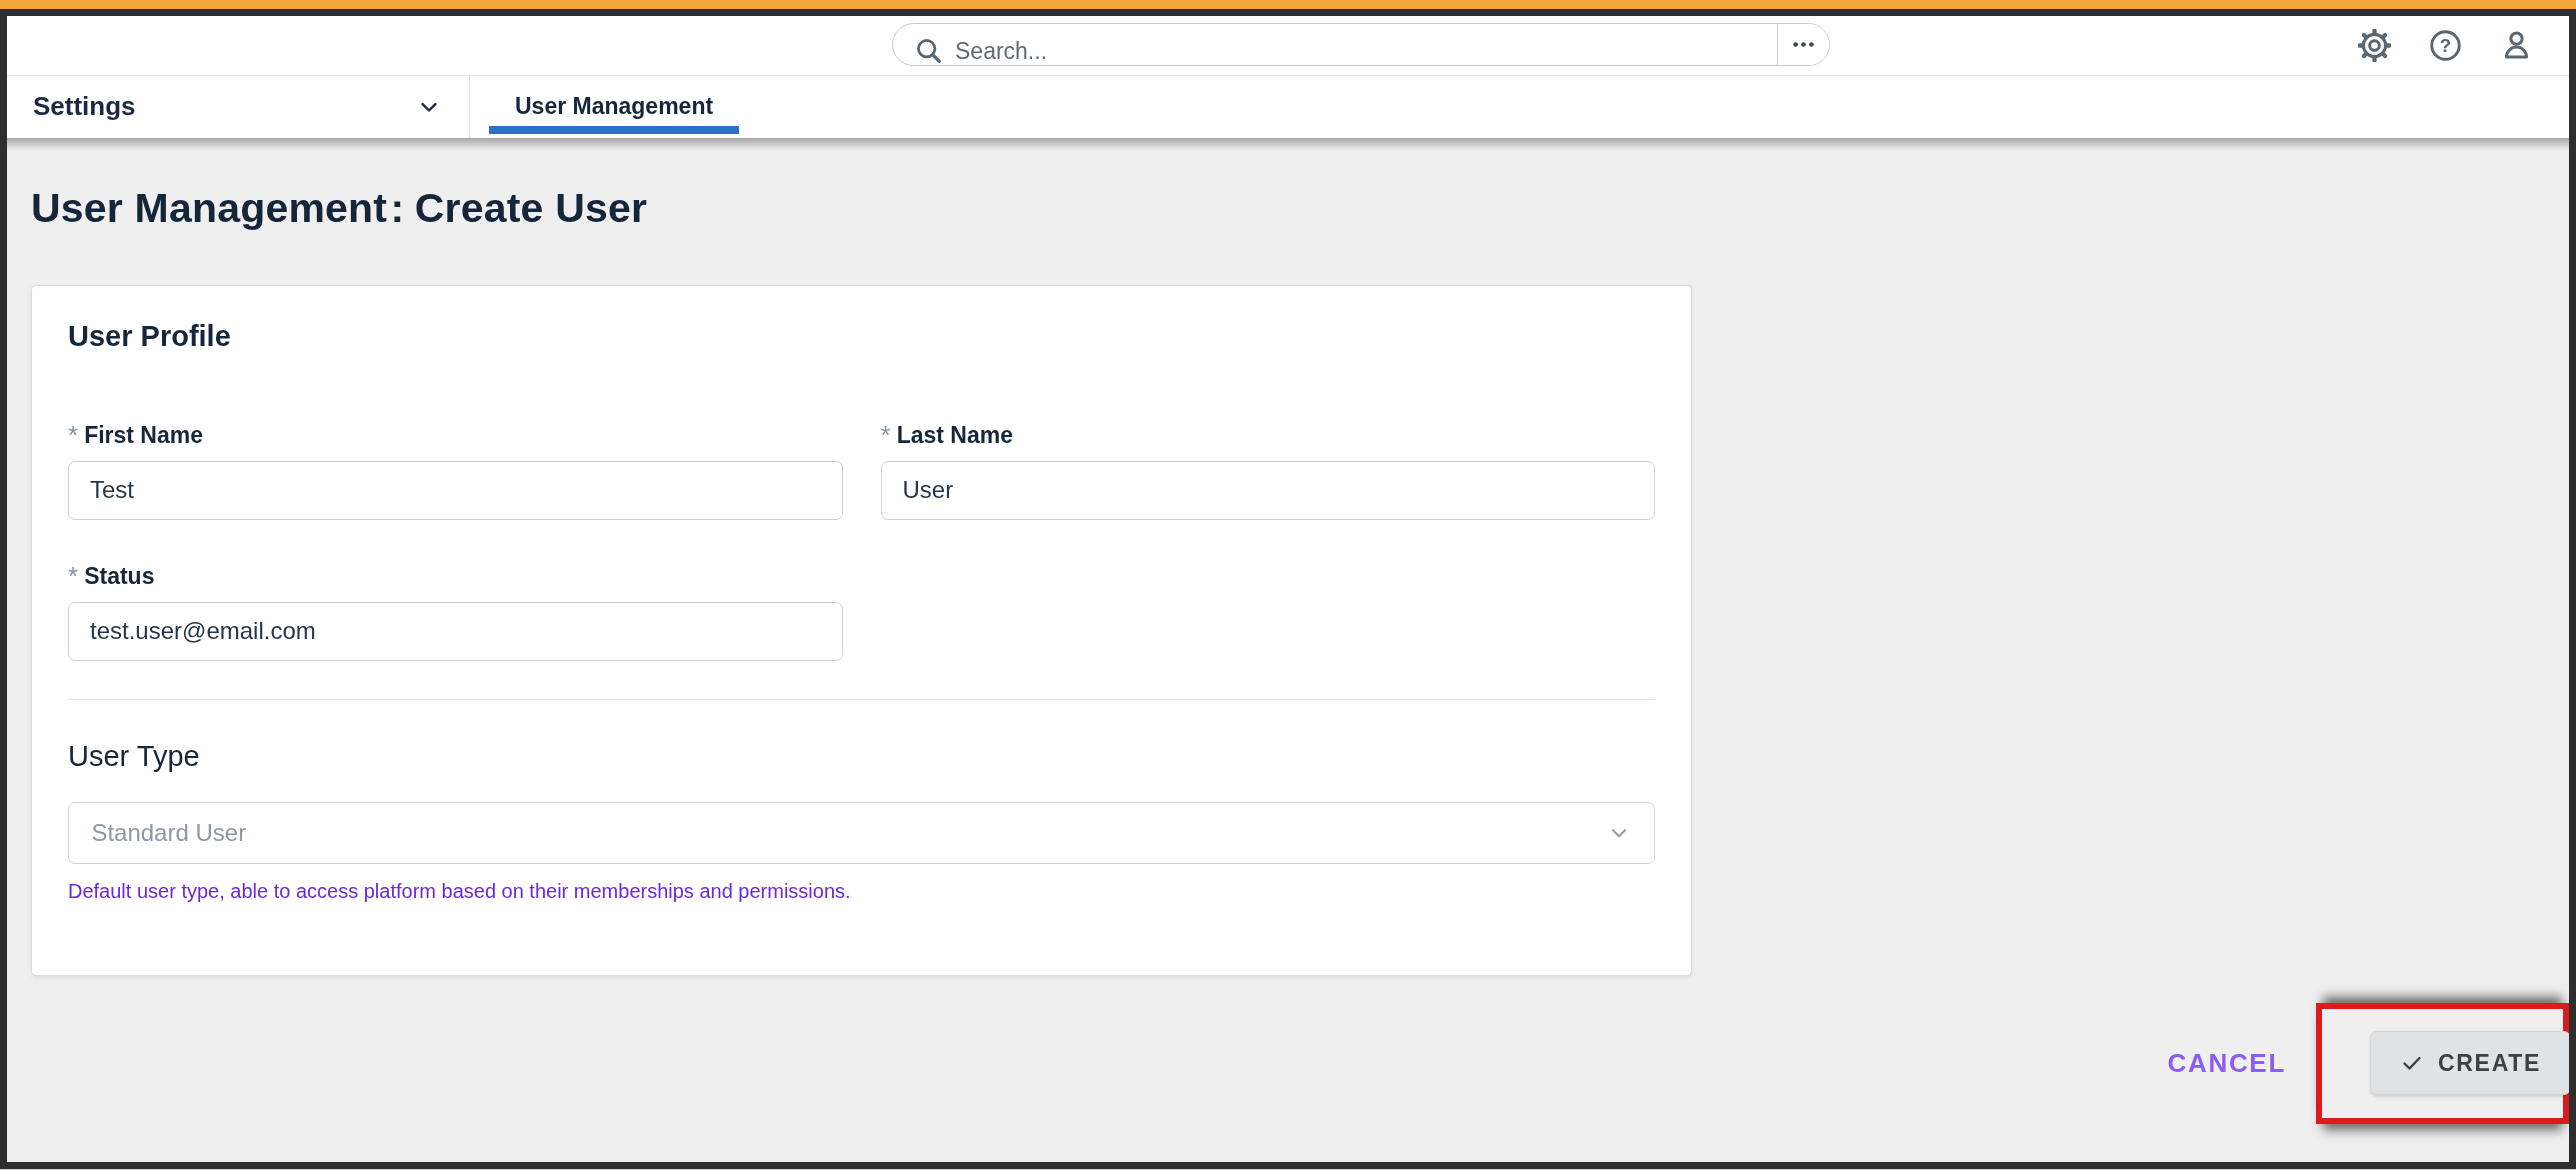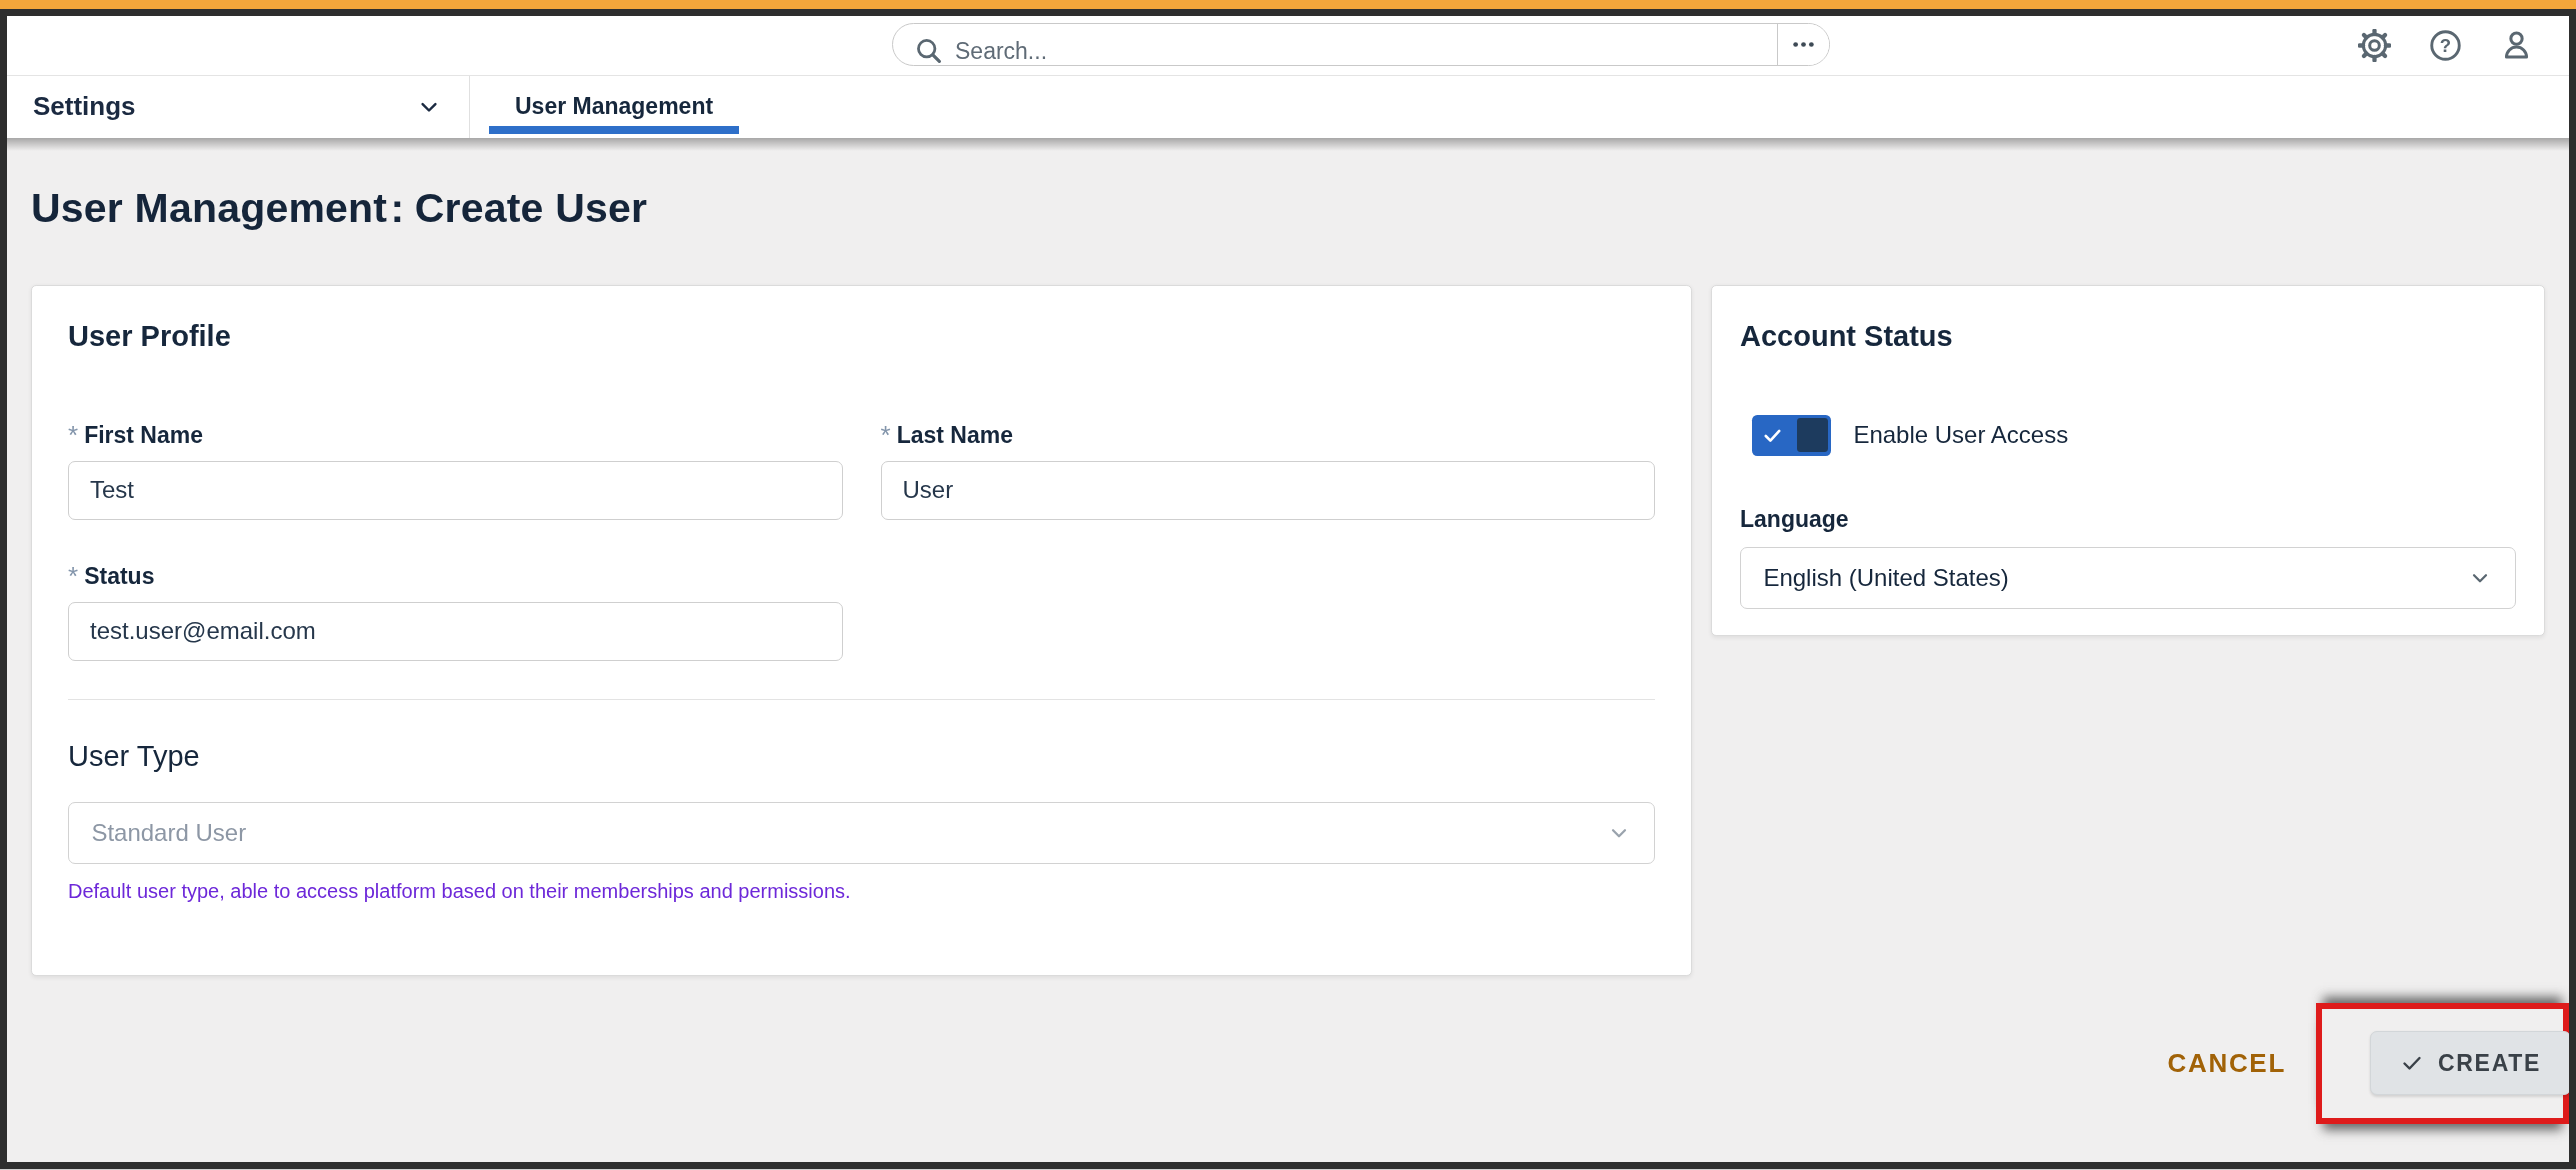--- a/index.html
+++ b/index.html
@@ -92,21 +92,21 @@
     width:79px; height:41px; background:#2867C4; border-radius:5.2px;
     position:relative; cursor:pointer; flex:none;
   }
   .toggle .tick { position:absolute; left:8.6px; top:9.5px; }
   .toggle .knob { position:absolute; right:3.4px; top:3.4px; width:31px; height:34px; background:#1D3B5E; border-radius:3.4px; }
   .toggle-label { margin-left:22.4px; font-size:24px; color:#16273C; }
   .lang-label { margin-top:50px; margin-bottom:14px; font-size:23px; font-weight:700; color:#16273C; }
 
   
   .footer { position:absolute; top:987px; right:0; display:flex; align-items:center; z-index:5; }
-  .cancel-btn { font-size:26px; font-weight:600; letter-spacing:1.7px; color:#a16207; margin-right:30px; cursor:pointer; }
+  .cancel-btn { font-size:26px; font-weight:600; letter-spacing:1.7px; color:#8b5cf6; margin-right:30px; cursor:pointer; }
   .red-box {
     width:253px; height:121px; border:6px solid #DE1B1B;
     display:flex; align-items:center; justify-content:flex-start;
     box-shadow:0 -13px 10.3px -7px rgba(70,70,70,0.8), 0 13px 10.3px -7px rgba(70,70,70,0.8);
     padding-left:48px;
   }
   .create-btn {
     height:64px; padding:0 29px; background:#E0E3E6; border:0.9px solid #D2D6D9; border-radius:7px;
     display:flex; align-items:center; gap:14px; cursor:pointer;
     font-size:23px; font-weight:600; letter-spacing:1.7px; color:#3A4148;
@@ -213,39 +213,20 @@
       <h3>User Type</h3>
       <div class="select-box">
         <span class="value placeholder">Standard User</span>
         <svg class="chev" width="26" height="26" viewBox="0 0 24 24" fill="none" stroke="#9AA3AD" stroke-width="2.1" stroke-linecap="round" stroke-linejoin="round">
           <polyline points="6.5,9.5 12,15 17.5,9.5"></polyline>
         </svg>
       </div>
       <div class="helper">Default user type, able to access platform based on their memberships and permissions.</div>
     </div>
 
-    <div class="card account-card">
-      <h2>Account Status</h2>
-      <div class="toggle-row">
-        <div class="toggle">
-          <svg class="tick" width="23" height="23" viewBox="0 0 24 24" fill="none" stroke="#FFFFFF" stroke-width="2.7" stroke-linecap="round" stroke-linejoin="round">
-            <polyline points="5,12.5 9.8,17.3 19,7.2"></polyline>
-          </svg>
-          <span class="knob"></span>
-        </div>
-        <span class="toggle-label">Enable User Access</span>
-      </div>
-      <div class="lang-label">Language</div>
-      <div class="select-box">
-        <span class="value">English (United States)</span>
-        <svg class="chev" width="26" height="26" viewBox="0 0 24 24" fill="none" stroke="#5A6771" stroke-width="2.1" stroke-linecap="round" stroke-linejoin="round">
-          <polyline points="6.5,9.5 12,15 17.5,9.5"></polyline>
-        </svg>
-      </div>
-    </div>
   </div>
 
   <div class="footer">
     <span class="cancel-btn">CANCEL</span>
     <div class="red-box">
       <div class="create-btn">
         <svg width="24" height="24" viewBox="0 0 24 24" fill="none" stroke="#3A4148" stroke-width="2.4" stroke-linecap="round" stroke-linejoin="round">
           <polyline points="4.5,12.5 9.5,17.5 19.5,7"></polyline>
         </svg>
         <span>CREATE</span>

